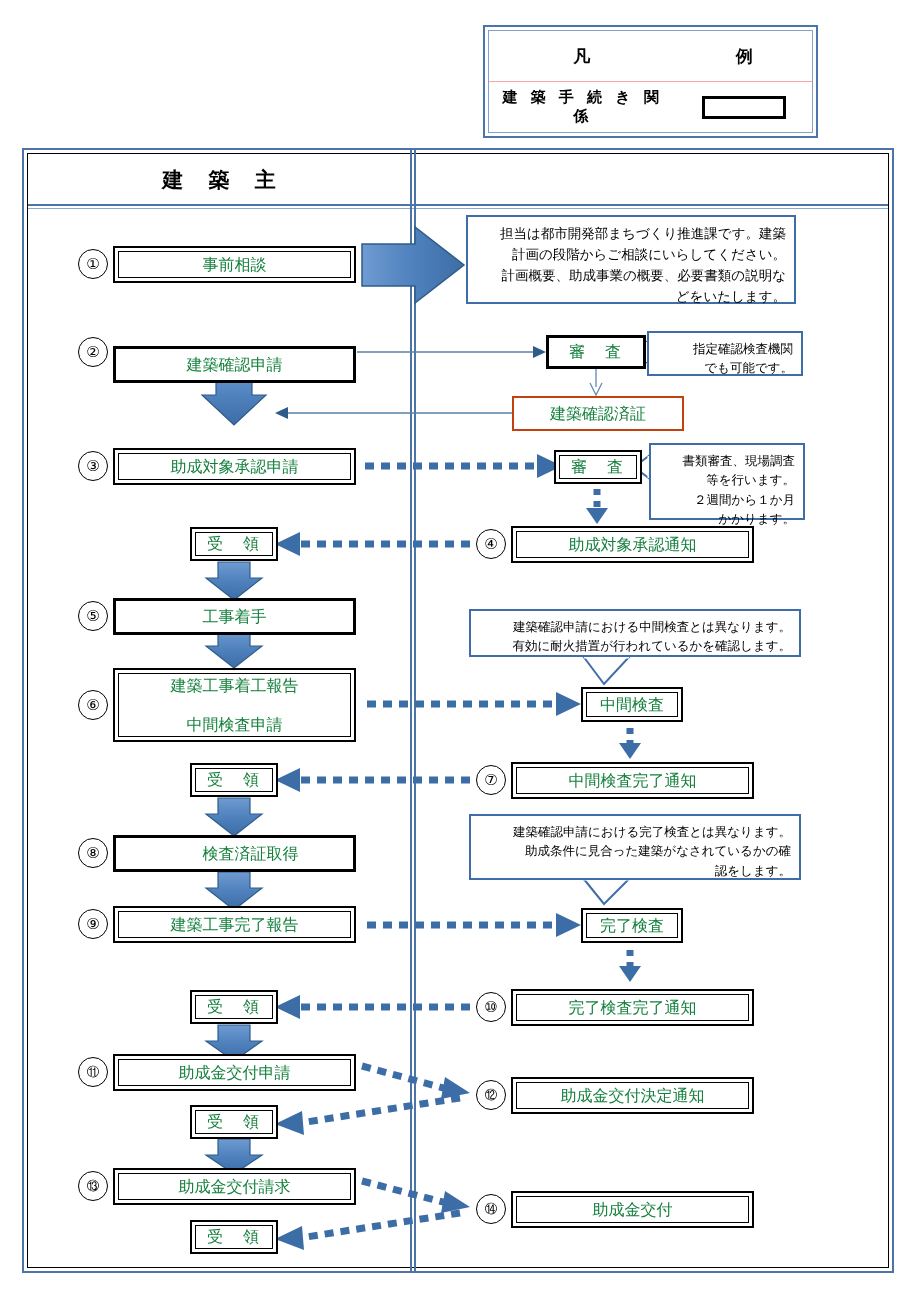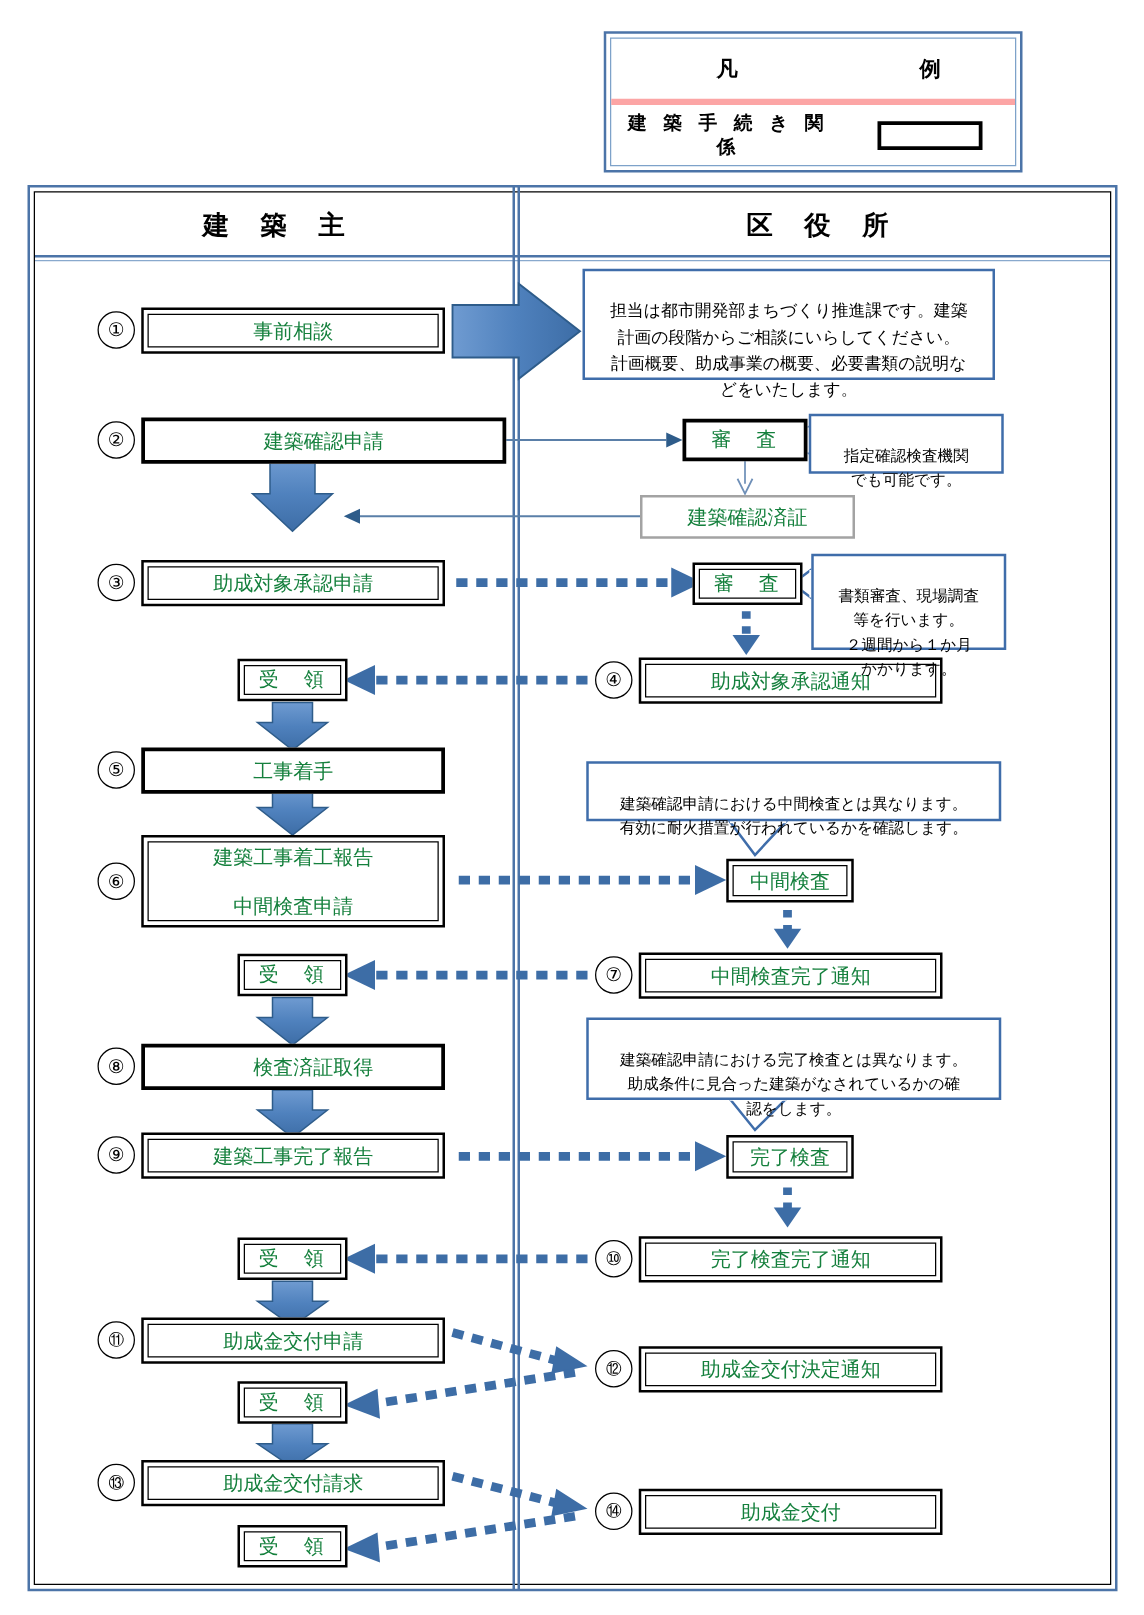--- a/index.html
+++ b/index.html
@@ -32,21 +32,21 @@
     box-sizing:border-box;
     display:flex;
     flex-direction:column;
   }
   .legend-row{
     flex:1;
     display:flex;
     align-items:center;
     position:relative;
   }
-  .legend-row + .legend-row{border-top:5px solid #fca5a5;}
+  .legend-row + .legend-row{border-top:1px solid #fca5a5;}
   .legend-title-left{
     width:58%;
     text-align:center;
     font-size:17px;
     font-weight:bold;
     letter-spacing:2px;
   }
   .legend-title-right{
     width:42%;
     text-align:center;
@@ -155,21 +155,21 @@
   
   .node.dbl{border:2px solid #000;padding:3px;}
   .node.dbl > .inner{
     width:100%;height:100%;
     border:1.5px solid #000;
     box-sizing:border-box;
     display:flex;align-items:center;justify-content:center;
     flex-direction:column;
     text-align:center;
   }
-  .node.plain{border:2px solid #a3a3a3;}
+  .node.plain{border:2px solid #c2410c;}
   .node .inner .l{display:block;}
 
   .num{
     position:absolute;
     width:30px;height:30px;
     border:1.6px solid #000;
     border-radius:50%;
     display:flex;align-items:center;justify-content:center;
     font-size:15px;
     background:#fff;
@@ -179,23 +179,23 @@
   .num.small{font-size:12.5px;}
 
   
   .note{
     position:absolute;
     border:2px solid #3f6daa;
     background:#fff;
     box-sizing:border-box;
     font-size:12.5px;
     line-height:1.55;
-    padding:22px 8px;
+    padding:6px 8px;
     color:#000;
-    text-align:center;
+    text-align:right;
   }
   .note.big{font-size:13.5px;}
 
   
   .svg-layer{
     position:absolute;left:0;top:0;width:915px;height:1292px;
     pointer-events:none;
   }
 </style>
 </head>
@@ -215,21 +215,20 @@
           <div class="sample-thick"></div>
         </div>
       </div>
     </div>
   </div>
 
   <div class="frame">
     <div class="frame-inner">
       <div class="header-band">
         <div class="col-head left">建 築 主</div>
-        <div class="col-head right">区 役 所</div>
       </div>
       <div class="divider">
           <span></span>
           <span></span>
         </div>
     </div>
   </div>
 
   <svg class="svg-layer" viewBox="0 0 915 1292">
     <defs>
@@ -376,21 +375,21 @@
   </svg>
 
   <div class="num" style="left:78px;top:249px;">①</div>
   <div class="node dbl" style="left:113px;top:246px;width:243px;height:37px;">
     <div class="inner">
         <span>事前相談</span>
       </div>
   </div>
 
   <div class="num" style="left:78px;top:337px;">②</div>
-  <div class="node thick" style="left:113px;top:334px;width:292px;height:37px;">建築確認申請</div>
+  <div class="node thick" style="left:113px;top:346px;width:243px;height:37px;">建築確認申請</div>
 
   <div class="node thick" style="left:546px;top:335px;width:100px;height:34px;letter-spacing:2px;">審　査</div>
 
   <div class="node plain" style="left:512px;top:396px;width:172px;height:35px;">建築確認済証</div>
 
   <div class="num" style="left:78px;top:451px;">③</div>
   <div class="node dbl" style="left:113px;top:448px;width:243px;height:37px;">
     <div class="inner">
         <span>助成対象承認申請</span>
       </div>

